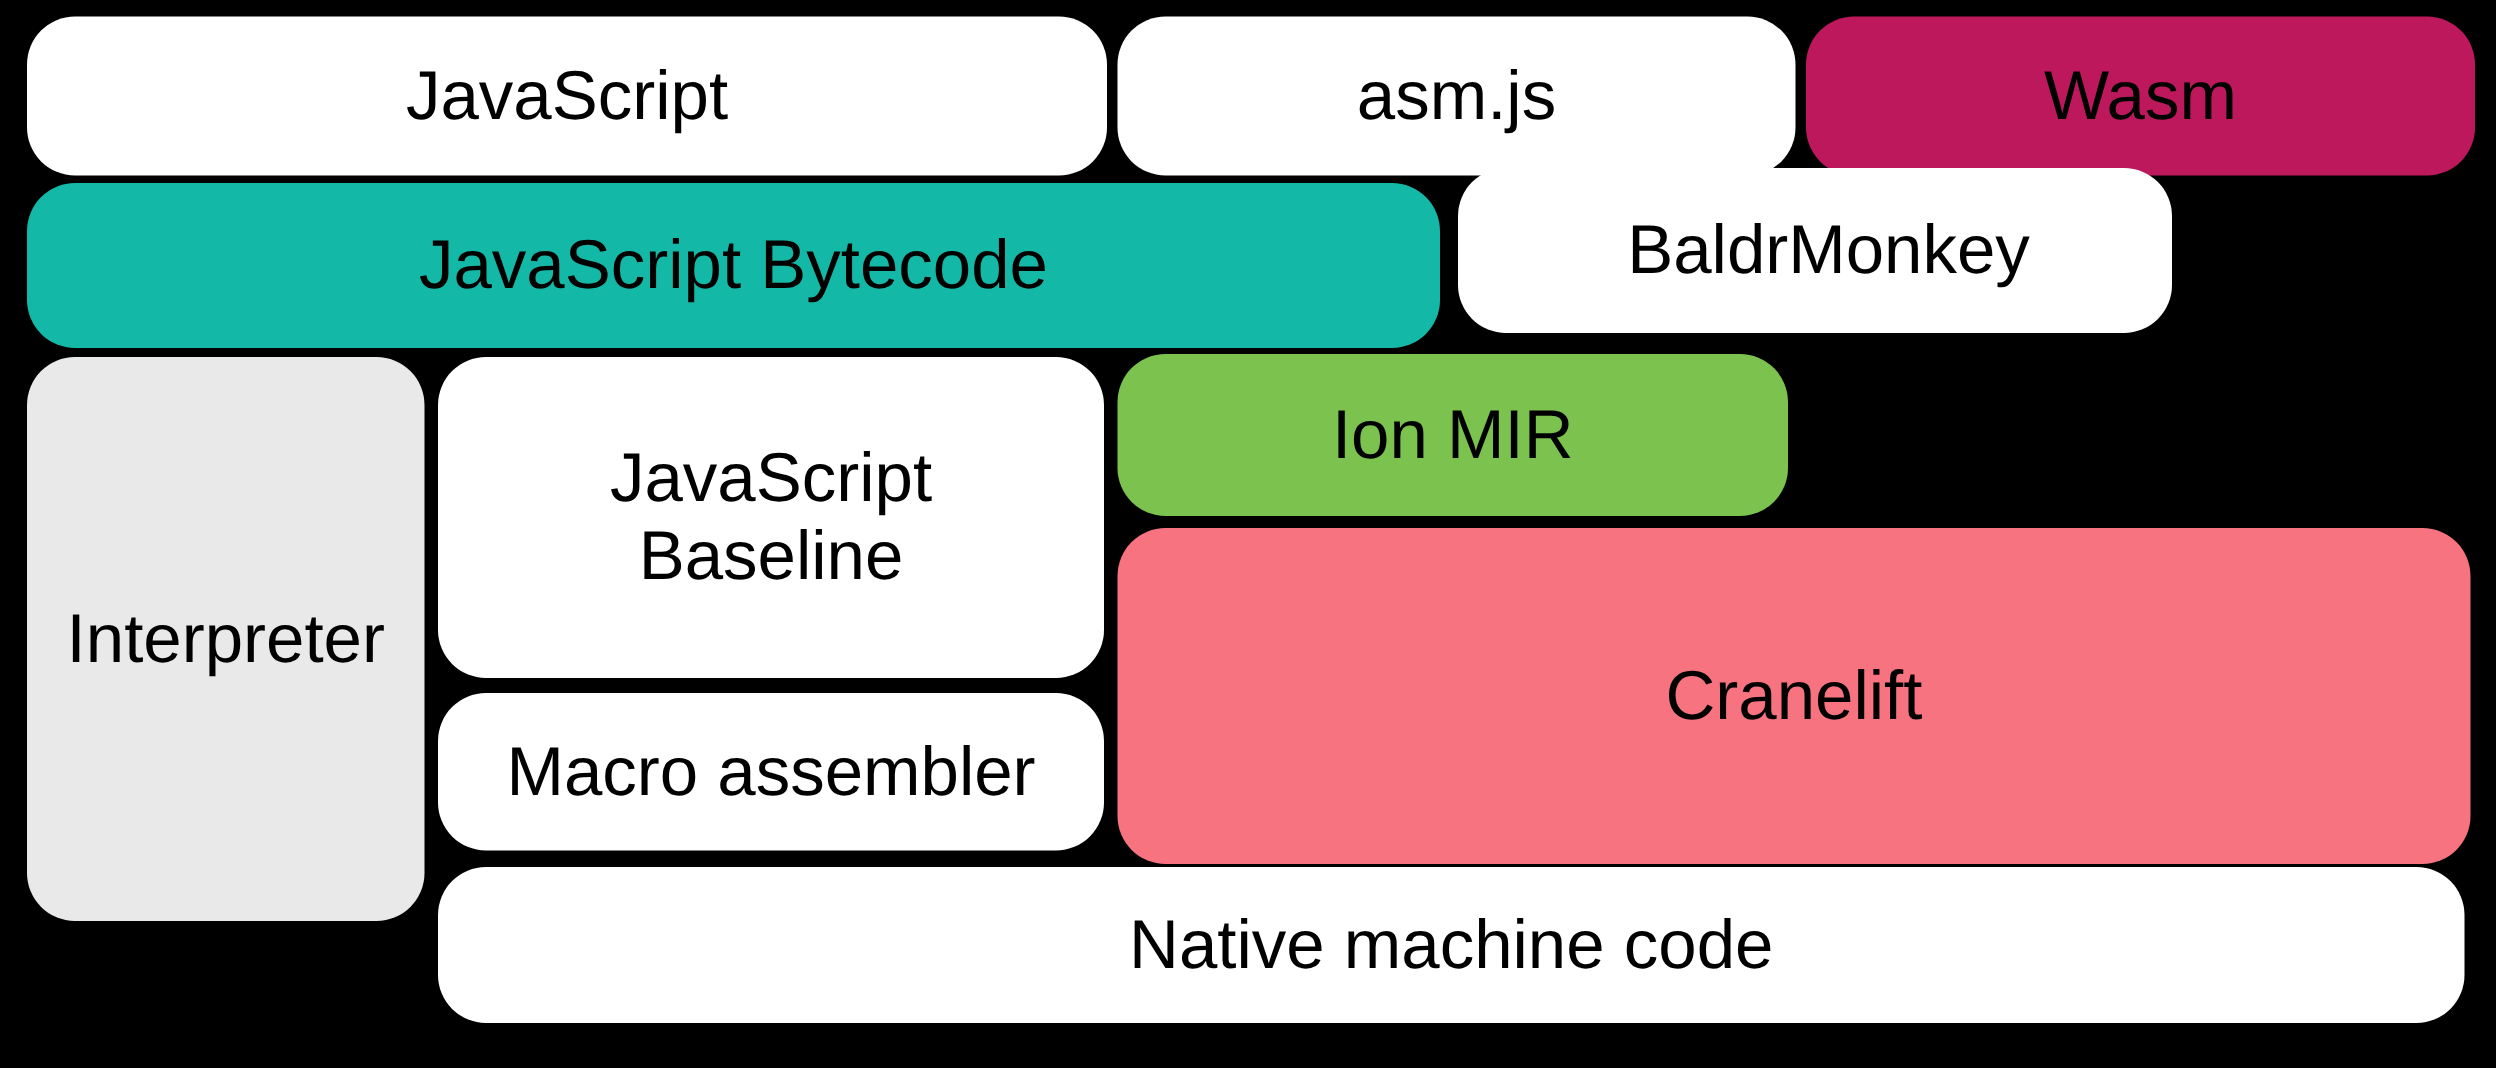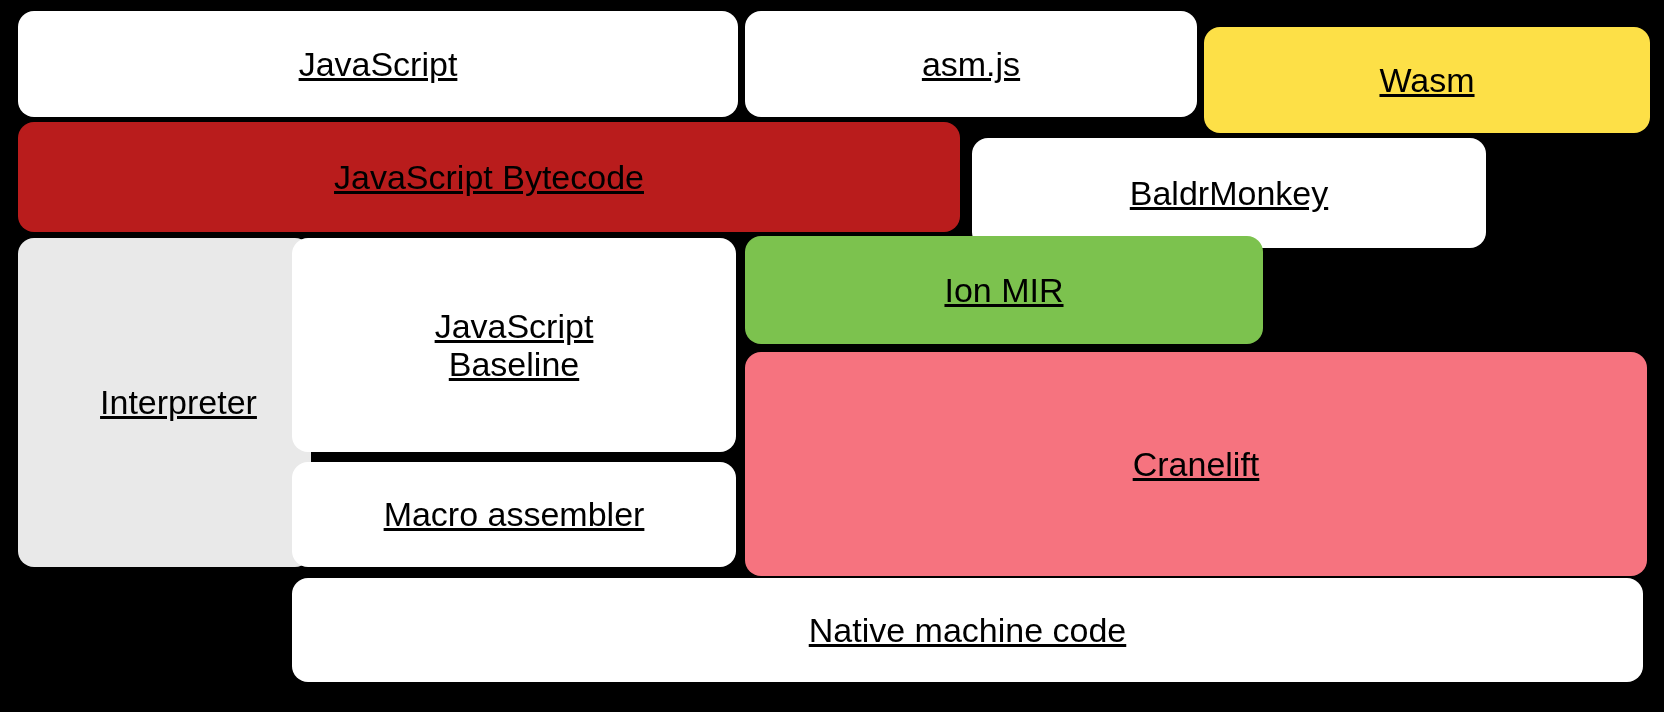--- a/index.html
+++ b/index.html
@@ -10,56 +10,55 @@
   .canvas {
     position: relative;
     width: 1664px;
     height: 712px;
     background: #000000;
     overflow: hidden;
     font-family: "Liberation Sans", "DejaVu Sans", sans-serif;
   }
   .node {
     position: absolute;
-    border-radius: 16px;
+    border-radius: 32px;
     background: #ffffff;
     color: #000000;
-    font-size: 34px;
+    font-size: 46px;
     line-height: 1.12;
     display: flex;
     align-items: center;
     justify-content: center;
     text-align: center;
     white-space: pre-line;
-    text-decoration: underline;
   }
   
   .n-javascript   { left: 18px;   top: 11px;  width: 720px;  height: 106px; }
   .n-asmjs        { left: 745px;  top: 11px;  width: 452px;  height: 106px; }
   .n-wasm         { left: 1204px; top: 11px;  width: 446px;  height: 106px; }
   
   .n-bytecode     { left: 18px;   top: 122px; width: 942px;  height: 110px; }
-  .n-baldrmonkey  { left: 972px;  top: 138px; width: 514px;  height: 110px; }
+  .n-baldrmonkey  { left: 972px;  top: 112px; width: 458px;  height: 110px; padding-left: 18px; }
   
-  .n-interpreter  { left: 18px;   top: 238px; width: 265px;  height: 329px; padding-left: 28px; }
+  .n-interpreter  { left: 18px;   top: 238px; width: 265px;  height: 376px; }
   .n-baseline     { left: 292px;  top: 238px; width: 444px;  height: 214px; }
-  .n-ionmir       { left: 745px;  top: 236px; width: 518px;  height: 108px; }
+  .n-ionmir       { left: 745px;  top: 236px; width: 447px;  height: 108px; }
   .n-cranelift    { left: 745px;  top: 352px; width: 902px;  height: 224px; }
   .n-macro        { left: 292px;  top: 462px; width: 444px;  height: 105px; text-align: center; }
   
   .n-native       { left: 292px;  top: 578px; width: 1351px; height: 104px; }
 </style>
 </head>
 <body>
 
 <div class="canvas">
   <div class="node n-javascript" style="background: rgb(255, 255, 255);">JavaScript</div>
   <div class="node n-asmjs" style="background: rgb(255, 255, 255); text-align: center;">asm.js</div>
-  <div class="node n-wasm" style="background: #fde047; margin-top: 16px;">Wasm</div>
-  <div class="node n-bytecode" style="background: #b91c1c;">JavaScript Bytecode</div>
+  <div class="node n-wasm" style="background: #be185d;">Wasm</div>
+  <div class="node n-bytecode" style="background: #14b8a6;">JavaScript Bytecode</div>
   <div class="node n-baldrmonkey" style="background: rgb(255, 255, 255);">BaldrMonkey</div>
   <div class="node n-interpreter" style="background: rgb(233, 233, 233);">Interpreter</div>
   <div class="node n-baseline" style="background: rgb(255, 255, 255);">JavaScript
 Baseline</div>
   <div class="node n-ionmir" style="background: rgb(124, 194, 78);">Ion MIR</div>
   <div class="node n-cranelift" style="background: rgb(246, 115, 127);">Cranelift</div>
   <div class="node n-macro" style="background: rgb(255, 255, 255);">Macro assembler</div>
   <div class="node n-native" style="background: rgb(255, 255, 255);">Native machine code</div>
 </div>
 

